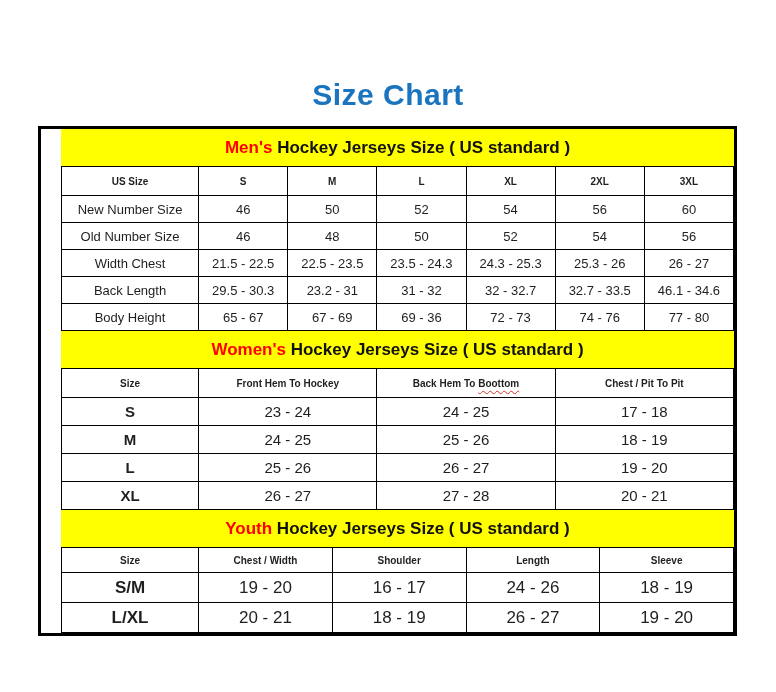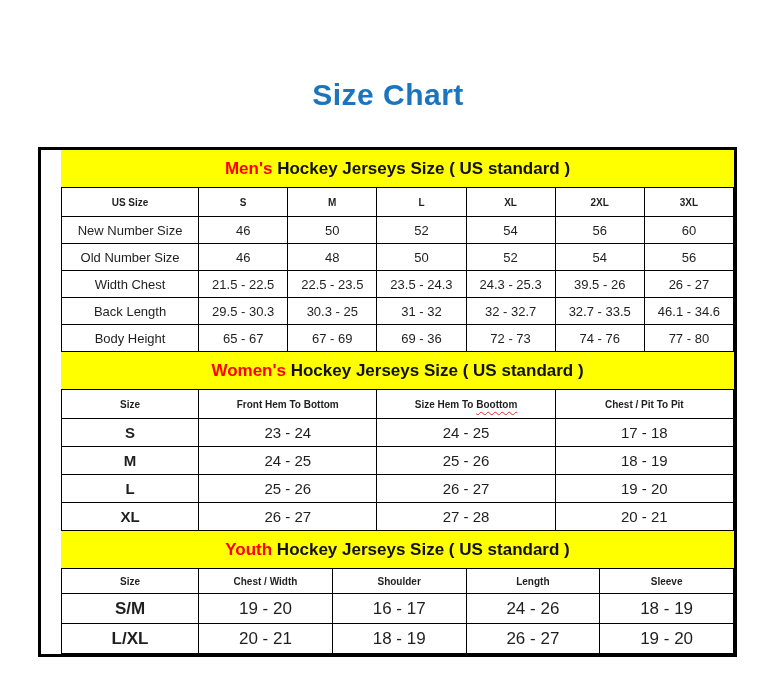--- a/index.html
+++ b/index.html
@@ -21,21 +21,21 @@
     width: 100%;
     text-align: center;
     font-size: 30px;
     font-weight: 700;
     letter-spacing: 0.5px;
     color: var(--title_blue, #1b74be);
   }
   .chart {
     position: absolute;
     left: 38px;
-    top: 131px;
+    top: 110px;
     width: 699px;
     border: 3px solid var(--border, #000000);
     background: #ffffff;
     padding-left: 20px;
   }
   .banner {
     height: 37px;
     display: flex;
     align-items: center;
     justify-content: center;
@@ -118,27 +118,27 @@
           <td>52</td>
           <td>54</td>
           <td>56</td>
         </tr>
         <tr>
           <td>Width Chest</td>
           <td>21.5 - 22.5</td>
           <td>22.5 - 23.5</td>
           <td>23.5 - 24.3</td>
           <td>24.3 - 25.3</td>
-          <td>39.5 - 26</td>
+          <td>25.3 - 26</td>
           <td>26 - 27</td>
         </tr>
         <tr>
           <td>Back Length</td>
           <td>29.5 - 30.3</td>
-          <td>30.3 - 25</td>
+          <td>23.2 - 31</td>
           <td>31 - 32</td>
           <td>32 - 32.7</td>
           <td>32.7 - 33.5</td>
           <td>46.1 - 34.6</td>
         </tr>
         <tr>
           <td>Body Height</td>
           <td>65 - 67</td>
           <td>67 - 69</td>
           <td>69 - 36</td>
@@ -154,22 +154,22 @@
     <table class="womens">
       <colgroup>
           <col class="c-label">
           <col>
           <col>
           <col>
         </colgroup>
       <tbody>
         <tr>
           <th>Size</th>
-          <th>Front Hem To Bottom</th>
-          <th><span>Size Hem To </span><span class="squiggle">Boottom</span></th>
+          <th>Front Hem To Hockey</th>
+          <th><span>Back Hem To </span><span class="squiggle">Boottom</span></th>
           <th>Chest / Pit To Pit</th>
         </tr>
         <tr>
           <td class="lbl-strong">S</td>
           <td>23 - 24</td>
           <td>24 - 25</td>
           <td>17 - 18</td>
         </tr>
         <tr>
           <td class="lbl-strong">M</td>

